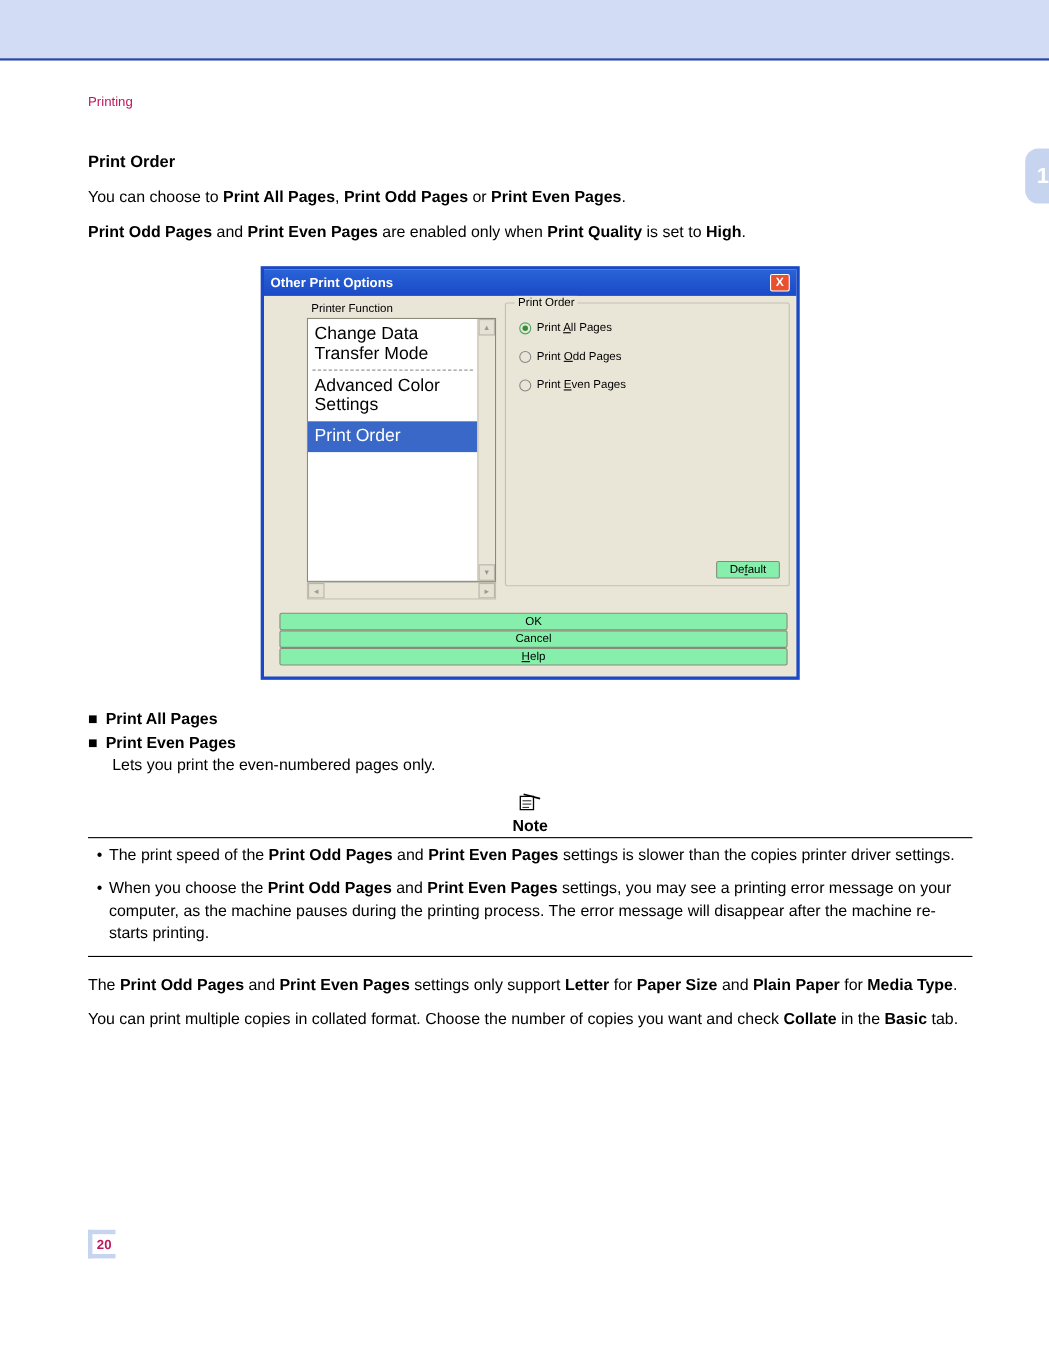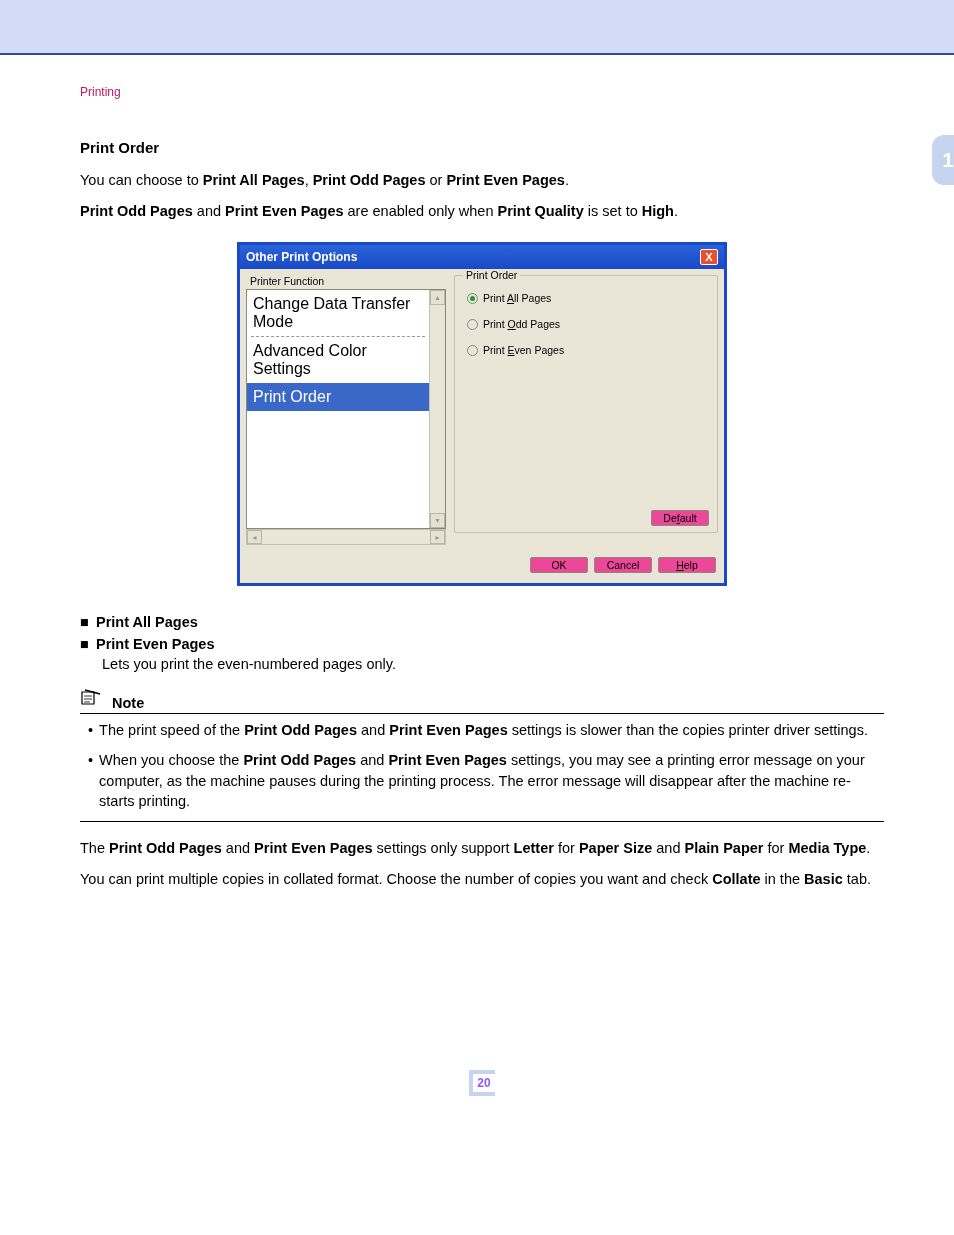--- a/index.html
+++ b/index.html
@@ -83,21 +83,21 @@
     font-size: 11px;
     text-align: center;
     line-height: 14px;
     font-weight: bold;
   }
   .dialog-body {
     display: flex;
     padding: 6px;
     gap: 8px;
   }
-  .left-panel { width: 200px; }
+  .left-panel { width: 172px; margin-left: 33px; }
   .fieldset-label {
     font-size: 10.5px;
     margin-bottom: 2px;
     padding-left: 4px;
   }
   .listbox {
     border: 1px solid #8a8a7a;
     background: #fff;
     height: 240px;
     position: relative;
@@ -182,76 +182,78 @@
     border-radius: 50%;
   }
   .radio.unchecked { border-color: #888; }
   .underline { text-decoration: underline; }
   .btn {
     display: inline-block;
     min-width: 58px;
     padding: 1px 8px;
     border: 1px solid #8a8a7a;
     border-radius: 2px;
-    background: #ec4899;
+    background: #86efac;
     font-size: 10.5px;
     text-align: center;
     margin-left: 6px;
   }
   .default-row {
     position: absolute;
     bottom: 6px;
     right: 8px;
   }
   .dialog-footer {
     display: flex;
     justify-content: flex-end;
     padding: 6px 8px 10px 8px;
+    flex-direction: column;
   }
   .option-list { margin: 8px 0 16px 0; }
   .option-item { margin-bottom: 6px; }
   .bullet-sq {
     display: inline-block;
     width: 9px;
     text-align: center;
     margin-right: 3px;
   }
   .option-desc {
     margin: 4px 0 14px 22px;
   }
   .note-block {
     margin-top: 6px;
   }
   .note-head {
     display: flex;
-    align-items: flex-end;
-    gap: 10px;
+    align-items: center;
+    gap: 0;
     border-bottom: 1px solid #000;
     padding-bottom: 2px;
     margin-bottom: 6px;
+    flex-direction: column;
   }
   .note-icon {
     font-size: 18px;
   }
   .note-list { margin: 0 0 8px 8px; }
   .note-item {
     display: flex;
     gap: 6px;
     margin-bottom: 10px;
     line-height: 1.4;
   }
   .note-end {
     border-top: 1px solid #000;
     margin: 6px 0 16px 0;
   }
   .page-num {
-    text-align: center;
+    text-align: left;
     font-size: 12px;
     font-weight: bold;
-    color: #8b5cf6;
+    color: #be185d;
     margin-top: 180px;
     padding-right: 0;
   }
   .page-num-box {
     display: inline-block;
     padding: 2px 4px;
     border-left: 4px solid #c7d4f0;
     border-top: 4px solid #c7d4f0;
     border-bottom: 4px solid #c7d4f0;
   }

